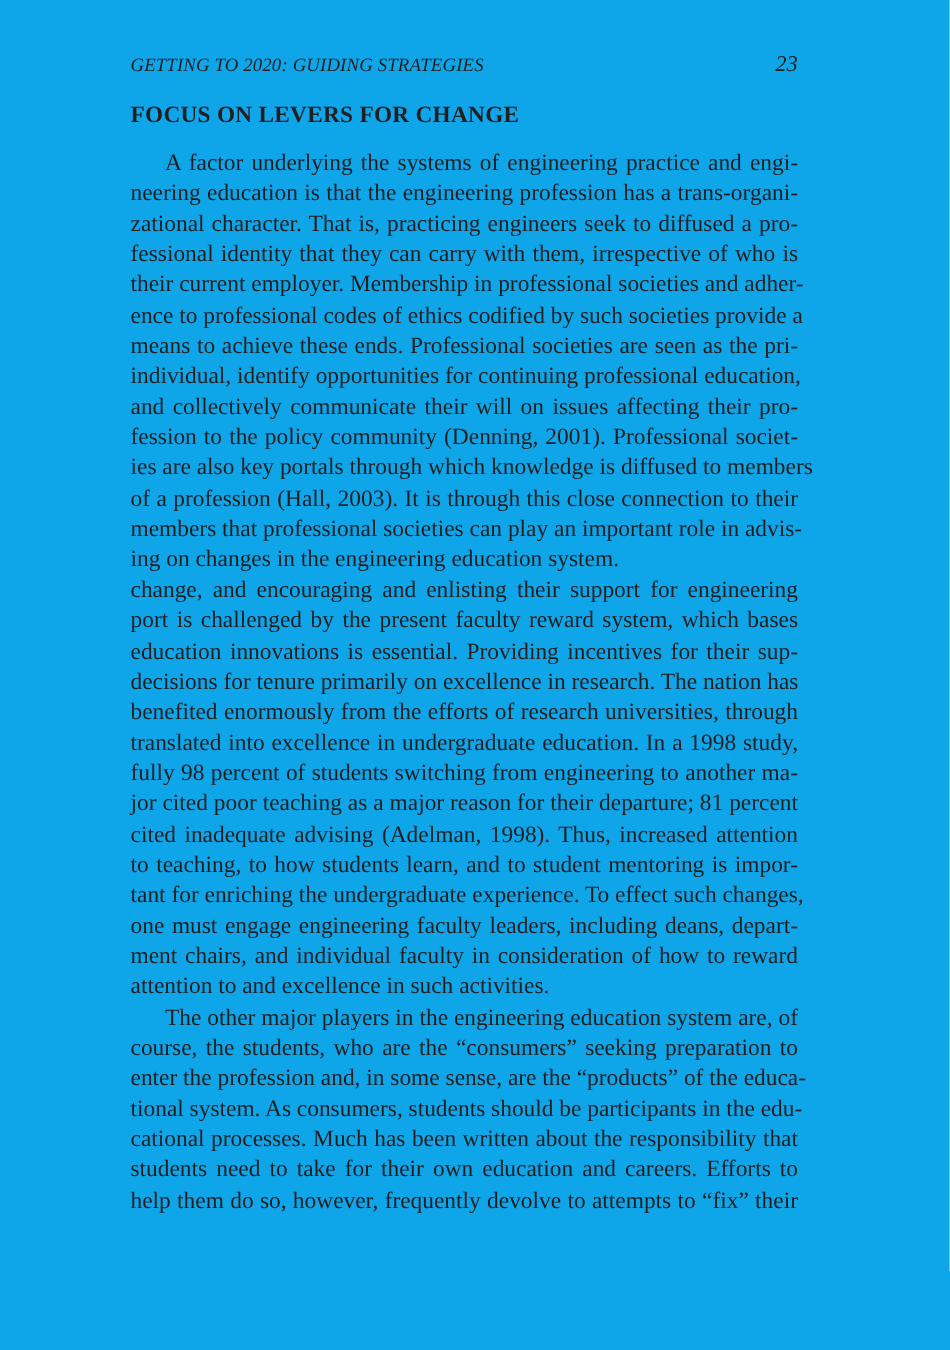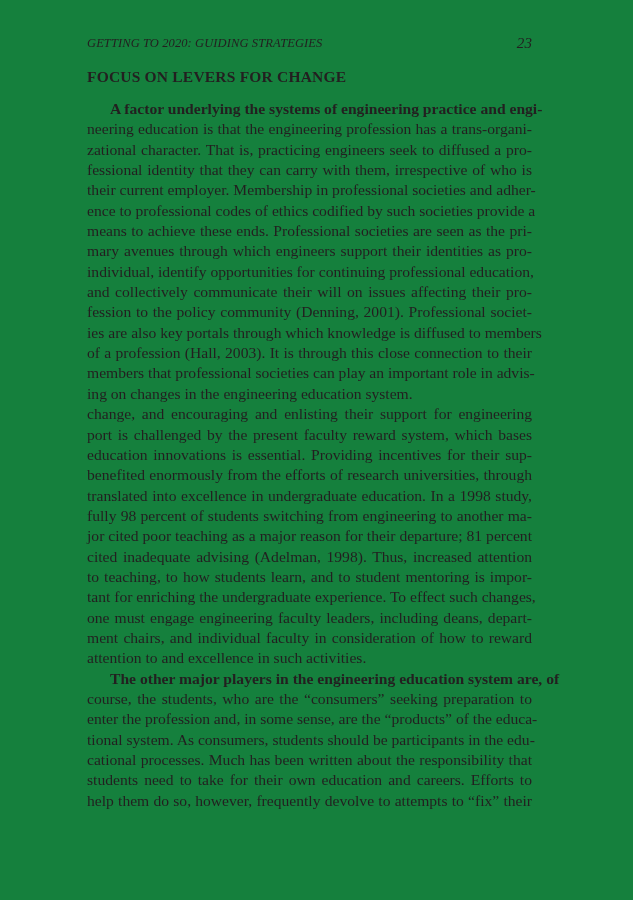--- a/index.html
+++ b/index.html
@@ -1,19 +1,19 @@
 <!DOCTYPE html>
 <html><head>
 <meta charset="utf-8">
 <style>
   html, body { margin: 0; padding: 0; background: #ffffff; }
   body { width: 633px; height: 900px; position: relative; overflow: hidden; }
   .page {
     position: absolute; left: 0; top: 0; width: 633px; height: 900px;
-    background: #15803d; color: #231f20;
+    background: #0ea5e9; color: #231f20;
     font-family: "Liberation Serif", "DejaVu Serif", serif;
   }
   .running-head {
     position: absolute; left: 87px; top: 36px; width: 445px; height: 18px;
     font-size: 12.5px; font-style: italic; letter-spacing: 0.1px;
   }
   .running-head .head-title { position: absolute; left: 0; top: 0; }
   .running-head .page-num { position: absolute; right: 0; top: -1px; font-size: 15px; }
   .section-title {
     position: absolute; left: 87px; top: 68px; width: 445px;
@@ -21,21 +21,21 @@
   }
   .body-text {
     position: absolute; left: 87px; top: 99px; width: 445px;
     font-size: 15.6px; line-height: 20.35px;
   }
   .line {
     display: block; height: 20.35px; white-space: nowrap;
     text-align: justify; text-align-last: justify;
   }
   .line.last { text-align-last: left; }
-  .line.indent { padding-left: 23px; font-weight: bold; }
+  .line.indent { padding-left: 23px; }
 </style>
 </head>
 <body>
 
 <div class="page">
   <div class="running-head">
     <span class="head-title">GETTING TO 2020: GUIDING STRATEGIES</span>
     <span class="page-num">23</span>
   </div>
 
@@ -43,33 +43,33 @@
 
   <div class="body-text" id="body-text">
       <div>
         <span class="line indent">A factor underlying the systems of engineering practice and engi-</span>
         <span class="line">neering education is that the engineering profession has a trans-organi-</span>
         <span class="line">zational character. That is, practicing engineers seek to diffused a pro-</span>
         <span class="line">fessional identity that they can carry with them, irrespective of who is</span>
         <span class="line">their current employer. Membership in professional societies and adher-</span>
         <span class="line">ence to professional codes of ethics codified by such societies provide a</span>
         <span class="line">means to achieve these ends. Professional societies are seen as the pri-</span>
-        <span class="line">mary avenues through which engineers support their identities as pro-</span>
         <span class="line">individual, identify opportunities for continuing professional education,</span>
         <span class="line">and collectively communicate their will on issues affecting their pro-</span>
         <span class="line">fession to the policy community (Denning, 2001). Professional societ-</span>
         <span class="line">ies are also key portals through which knowledge is diffused to members</span>
         <span class="line">of a profession (Hall, 2003). It is through this close connection to their</span>
         <span class="line">members that professional societies can play an important role in advis-</span>
         <span class="line last">ing on changes in the engineering education system.</span>
       </div>
       <div>
         <span class="line">change, and encouraging and enlisting their support for engineering</span>
         <span class="line">port is challenged by the present faculty reward system, which bases</span>
         <span class="line">education innovations is essential. Providing incentives for their sup-</span>
+        <span class="line">decisions for tenure primarily on excellence in research. The nation has</span>
         <span class="line">benefited enormously from the efforts of research universities, through</span>
         <span class="line">translated into excellence in undergraduate education. In a 1998 study,</span>
         <span class="line">fully 98 percent of students switching from engineering to another ma-</span>
         <span class="line">jor cited poor teaching as a major reason for their departure; 81 percent</span>
         <span class="line">cited inadequate advising (Adelman, 1998). Thus, increased attention</span>
         <span class="line">to teaching, to how students learn, and to student mentoring is impor-</span>
         <span class="line">tant for enriching the undergraduate experience. To effect such changes,</span>
         <span class="line">one must engage engineering faculty leaders, including deans, depart-</span>
         <span class="line">ment chairs, and individual faculty in consideration of how to reward</span>
         <span class="line last">attention to and excellence in such activities.</span>

